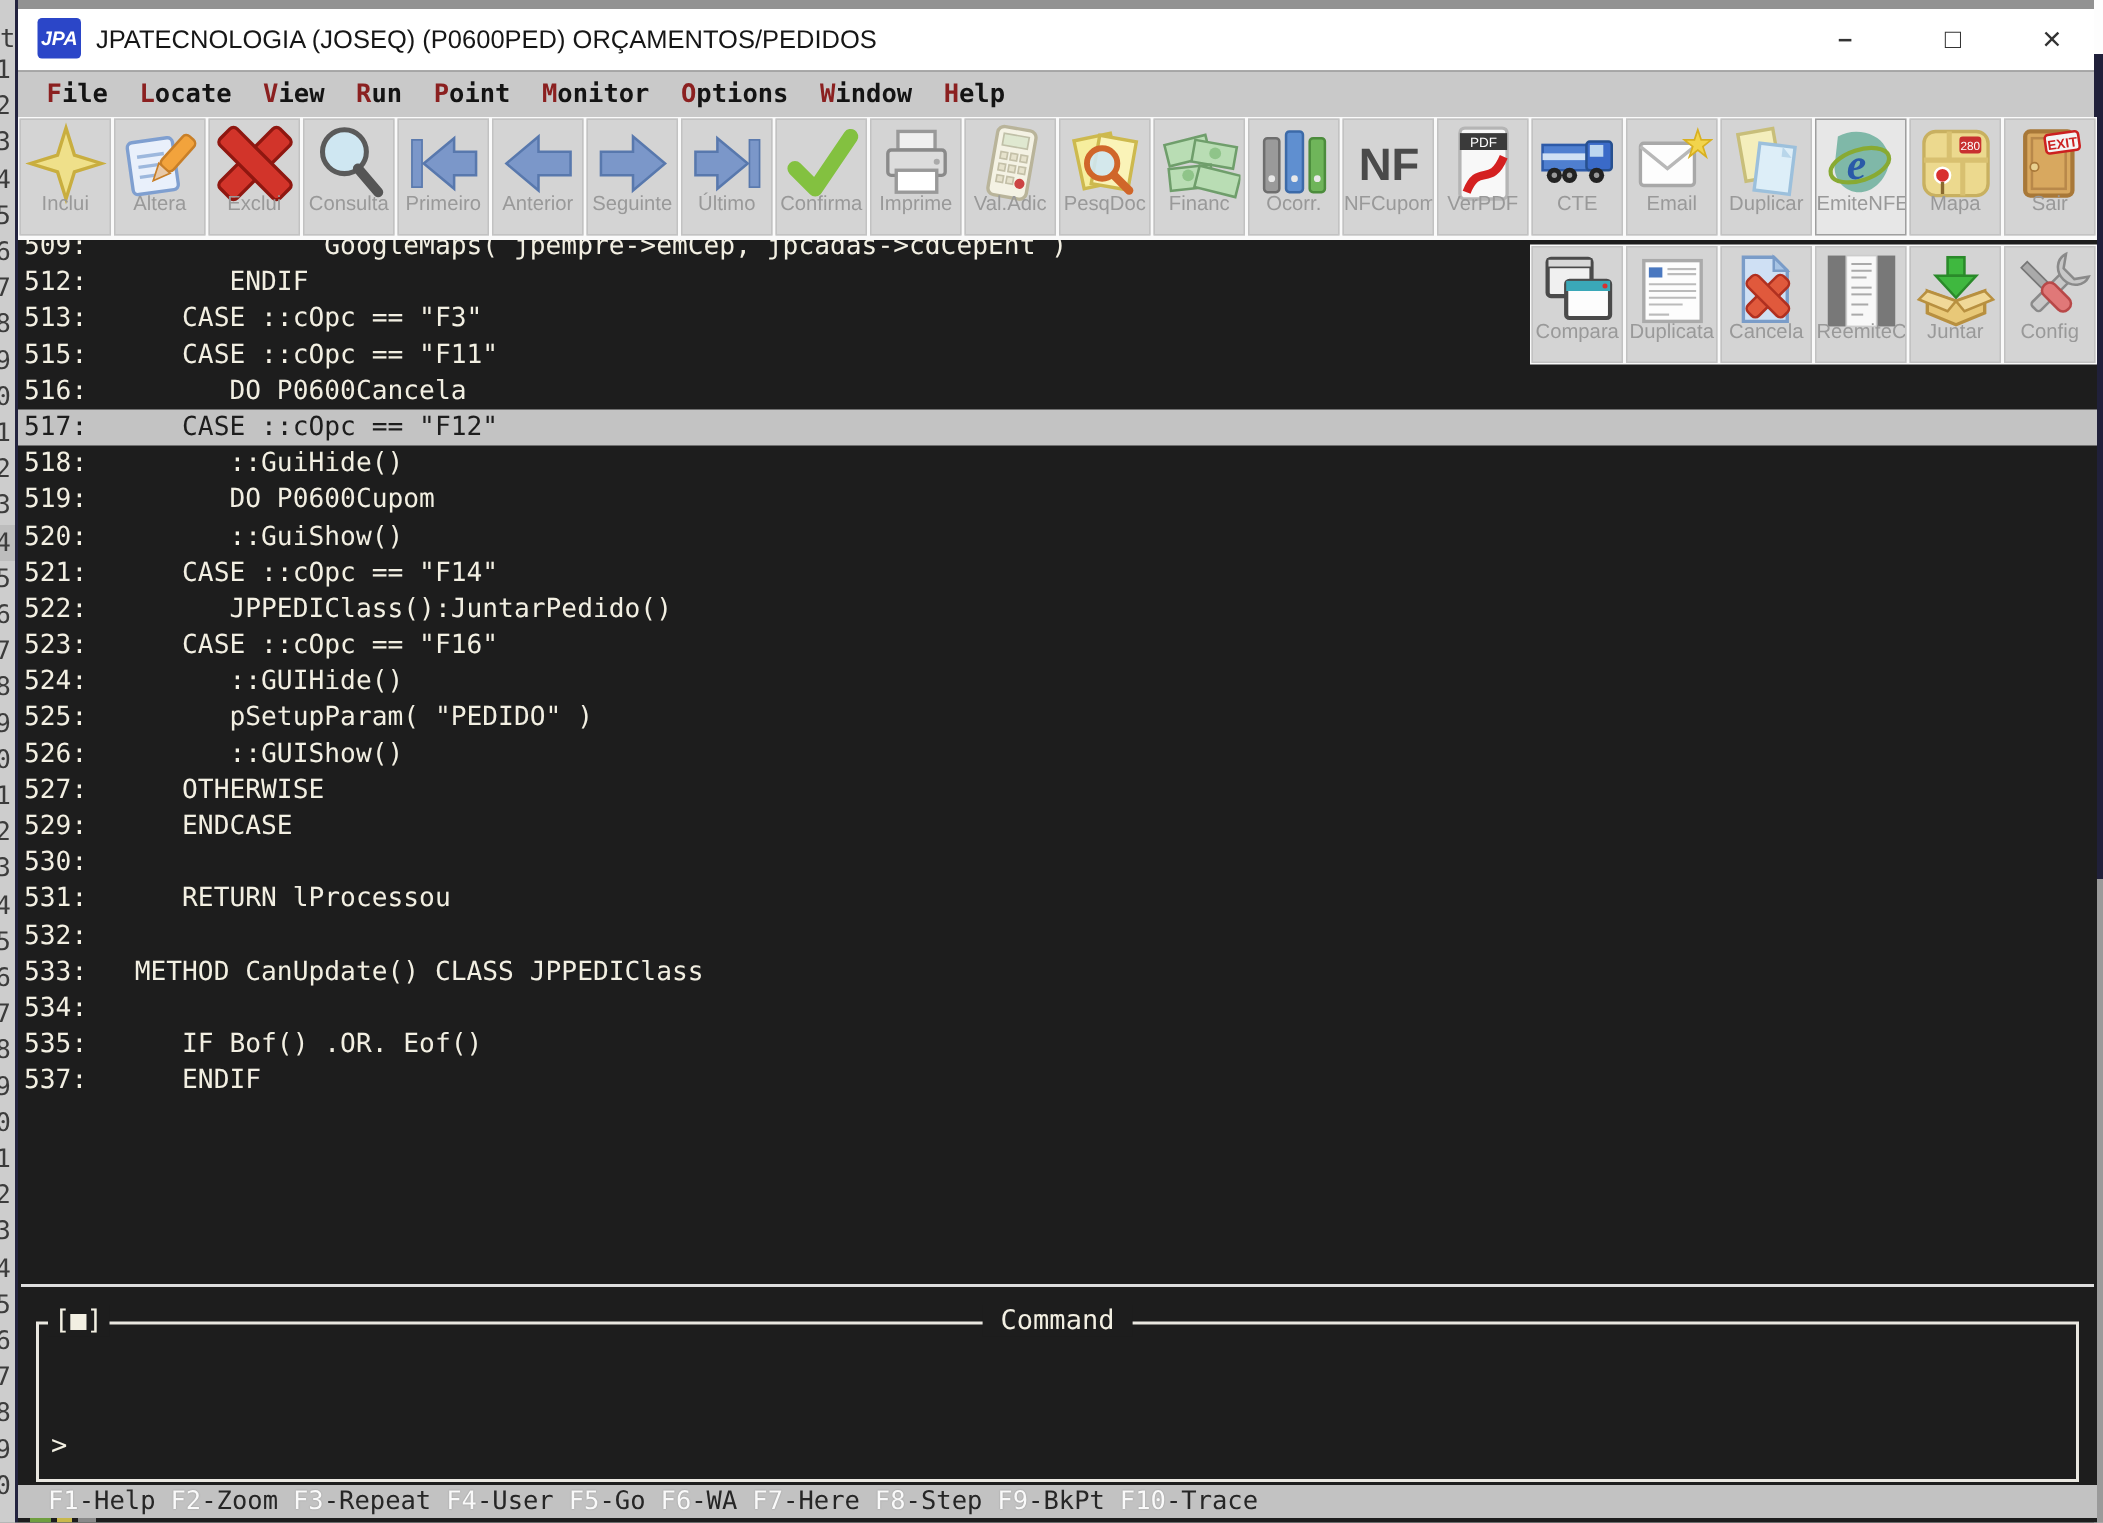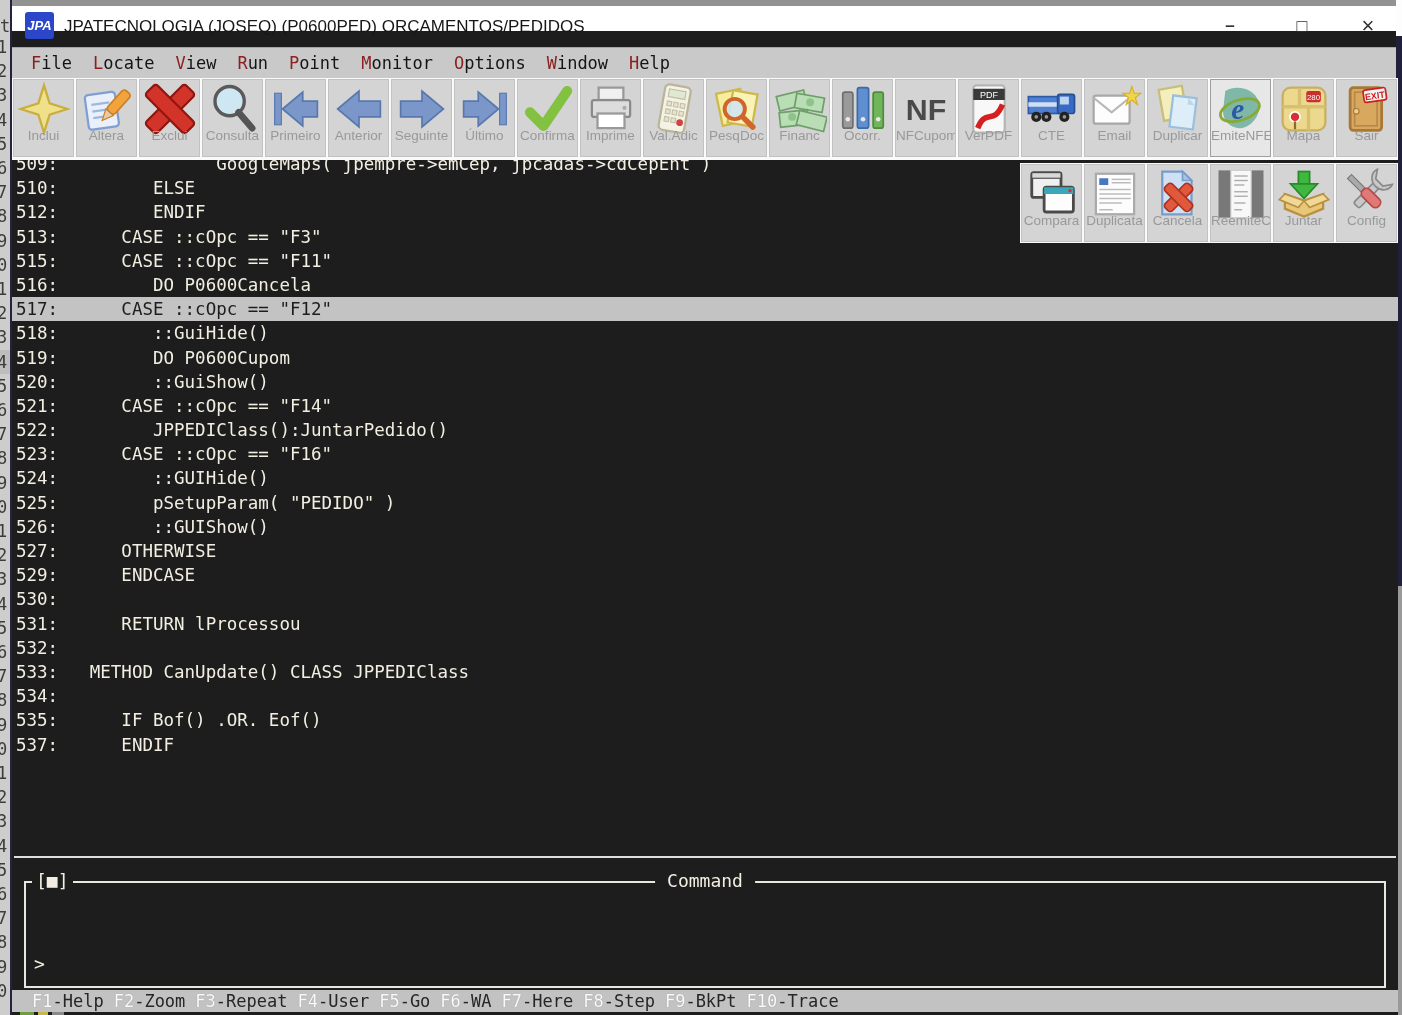--- a/index.html
+++ b/index.html
@@ -14,34 +14,34 @@
      font-size:17px;color:#3c3c3c;z-index:1;}
   
   .bg-right-top{position:absolute;left:1396px;top:0;width:6px;height:36px;background:#fdfdfd;z-index:1;}
   .bg-right-navy{position:absolute;left:1396px;top:36px;width:6px;height:550px;background:#20203a;z-index:1;}
   .bg-right-gray{position:absolute;left:1396px;top:586px;width:6px;height:429px;background:#9a9a9a;z-index:1;}
   
   .window{position:absolute;left:10px;top:0;width:1386px;height:1015px;background:#1d1d1d;
           border-left:2px solid #23233f;box-sizing:border-box;z-index:2;}
   .win-topstrip{position:absolute;left:0;top:0;width:100%;height:6px;background:#929292;border-bottom:1px solid #6e6e6e;}
   
-  .titlebar{position:absolute;left:0;top:6px;width:100%;height:25px;background:var(--titlebar-bg,#ffffff);}
+  .titlebar{position:absolute;left:0;top:6px;width:100%;height:41px;background:var(--titlebar-bg,#ffffff);}
   .app-logo{position:absolute;left:13px;top:6px;width:29px;height:27px;background:var(--logo-blue,#2b46c8);
             border-radius:3px;color:#fff;font-weight:bold;font-style:italic;font-size:13px;
             display:flex;align-items:center;justify-content:center;letter-spacing:0;}
   .title-text{position:absolute;left:52px;top:0;height:41px;line-height:41px;font-size:17px;color:#161616;white-space:nowrap;}
   .win-ctrl{position:absolute;top:0;height:41px;line-height:40px;text-align:center;color:#333;font-size:17px;}
   .ctrl-min{left:1186px;width:64px;font-weight:bold;}
   .ctrl-max{left:1258px;width:64px;font-size:18px;}
   .ctrl-close{left:1330px;width:52px;font-size:22px;font-weight:300;}
   
   .menubar{position:absolute;left:0;top:47px;width:100%;height:31px;background:var(--menubar-bg,#c9c9c9);
            border-top:1px solid #a5a5a5;display:flex;align-items:center;padding-left:19px;box-sizing:border-box;
            font-family:"DejaVu Sans Mono",monospace;font-size:17px;color:#141414;}
-  .menu-item{margin-right:21px;white-space:pre;cursor:default;}
+  .menu-item{margin-right:21px;white-space:pre;cursor:default;font-weight:bold;}
   .menu-item .hotkey{color:var(--hotkey-red,#8b2020);}
   
   .toolbar{position:absolute;background:#fafafa;display:flex;z-index:5;}
   .toolbar-row1{left:0;top:78px;width:1386px;height:82px;}
   .toolbar-row2{left:1008px;top:163px;width:378px;height:80px;z-index:6;}
   .tb-btn{position:relative;width:61px;height:78px;margin:1px 1px 1px 1px;background:var(--toolbar-btn-bg,#d4d4d4);
           border:1px solid #c2c2c2;box-sizing:border-box;overflow:hidden;flex:0 0 auto;}
   .tb-btn.active{background:#e7e7e7;border-color:#9f9f9f;}
   .tb-icon{position:absolute;left:50%;top:1px;transform:translateX(-50%);width:54px;height:56px;}
   .tb-icon svg{width:100%;height:100%;}
@@ -434,21 +434,20 @@
                 <rect x="19.5" y="19" width="9" height="20" rx="4" fill="#e07878" stroke="#b84848" stroke-width="1.5"></rect>
               </g>
             </svg></div>
           <div class="tb-label">Config</div>
         </div>
       </div>
 
     <div class="window-body"></div>
     <div class="code-panel" id="codePanel">
         <div class="code-line">509:               GoogleMaps( jpempre-&gt;emCep, jpcadas-&gt;cdCepEnt )</div>
-        <div class="code-line">510:         ELSE</div>
         <div class="code-line">512:         ENDIF</div>
         <div class="code-line">513:      CASE ::cOpc == "F3"</div>
         <div class="code-line">515:      CASE ::cOpc == "F11"</div>
         <div class="code-line">516:         DO P0600Cancela</div>
         <div class="code-line current">517:      CASE ::cOpc == "F12"</div>
         <div class="code-line">518:         ::GuiHide()</div>
         <div class="code-line">519:         DO P0600Cupom</div>
         <div class="code-line">520:         ::GuiShow()</div>
         <div class="code-line">521:      CASE ::cOpc == "F14"</div>
         <div class="code-line">522:         JPPEDIClass():JuntarPedido()</div>

